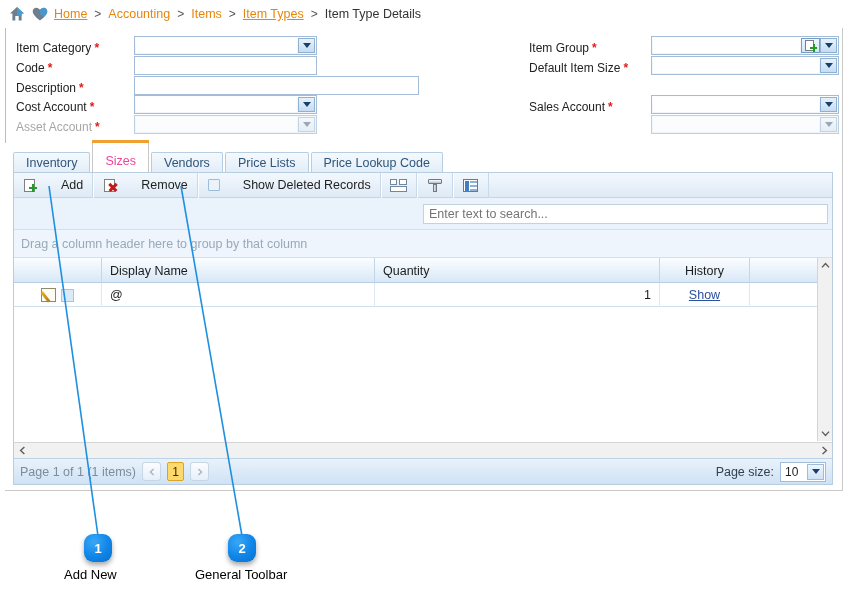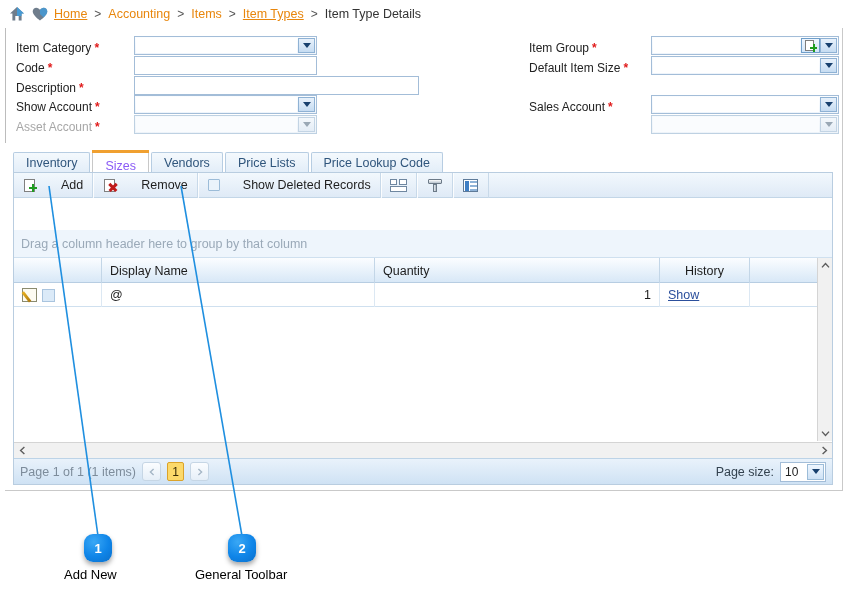--- a/index.html
+++ b/index.html
@@ -81,21 +81,21 @@
   }
   .tab {
     height: 21px; padding: 0 12px; display:flex; align-items:center;
     font-size: 12.5px; color:#2f557c;
     background: linear-gradient(to bottom,#f4f9fd 0%,#e2edf8 100%);
     border: 1px solid #b7cde2; border-bottom: none;
     border-radius: 2px 2px 0 0;
   }
   .tab.active {
     background:#ffffff; border-color:#c8c8c8; border-top: none;
-    height: 23px; color:#8b5cf6; position:relative; padding-top:8px;
+    height: 33px; color:#ec4899; position:relative; padding-top:8px;
   }
   .tab.active::before {
     content:""; position:absolute; left:-1px; right:-1px; top:0; height:3px;
     background:#f0a030;
   }
 
   
   .tabbody {
     position:absolute; left:13px; top:172px; width:820px; height:313px;
     border:1px solid #b9cde0; background:#ffffff;
@@ -168,21 +168,21 @@
   .hcell.ctr { justify-content:center; }
   .gridrow {
     position:absolute; left:0; top:110px; width:818px; height:24px;
     background:#fff; border-bottom:1px solid #cfe0ef; display:flex;
   }
   .dcell {
     height:24px; display:flex; align-items:center; padding: 0 8px;
     font-size:12.5px; color:#1c1c1c; border-right:1px solid #dce8f3;
   }
   .dcell.right { justify-content:flex-end; }
-  .dcell.ctr { }
+  .dcell.ctr { justify-content:center; }
   .ic-pencil { position:relative; width:15px; height:14px; background:#fdfbf2; border:1px solid #8b8b6f; }
   .ic-pencil .nib { position:absolute; left:2px; top:1.5px; width:2.5px; height:12px;
     background:linear-gradient(to bottom,#e8b020,#b07c10); transform: rotate(-38deg); transform-origin:center; }
   .rowchk { width:13px; height:13px; background:#dbeaf8; border:1px solid #a9c4de; }
   .link { color:#2b4f9c; text-decoration: underline; font-size:12.5px; }
 
   .gridblank { position:absolute; left:0; top:134px; width:803px; height:134px; background:#fff; }
 
   
   .vscroll {
@@ -279,21 +279,21 @@
     </div>
     <div class="field-row" style="left:10px; top:30px;">
       <span class="lbl">Code</span>
       <span class="req">*</span>
     </div>
     <div class="field-row" style="left:10px; top:50px;">
       <span class="lbl">Description</span>
       <span class="req">*</span>
     </div>
     <div class="field-row" style="left:10px; top:69px;">
-      <span class="lbl">Show Account</span>
+      <span class="lbl">Cost Account</span>
       <span class="req">*</span>
     </div>
     <div class="field-row" style="left:10px; top:89px;">
       <span class="lbl dis">Asset Account</span>
       <span class="req">*</span>
     </div>
 
     <div class="ctl" style="left:128px; top:8px; width:183px;">
       <div class="combo">
         <div class="fill"></div>
@@ -436,20 +436,23 @@
       <div class="tbicononly">
         <span class="ic-cols">
           <span class="b"></span>
             <span class="l1"></span>
             <span class="l2"></span>
             <span class="l3"></span>
         </span>
       </div>
     </div>
 
+    <div class="searchbar">
+      <input class="searchbox" type="text" placeholder="Enter text to search..." style="">
+    </div>
 
     <div class="grouppanel">
       <span>Drag a column header here to group by that column</span>
     </div>
 
     <div class="gridhead">
       <div class="hcell" style="width:88px;">
         <span></span>
       </div>
       <div class="hcell" style="width:273px;">

